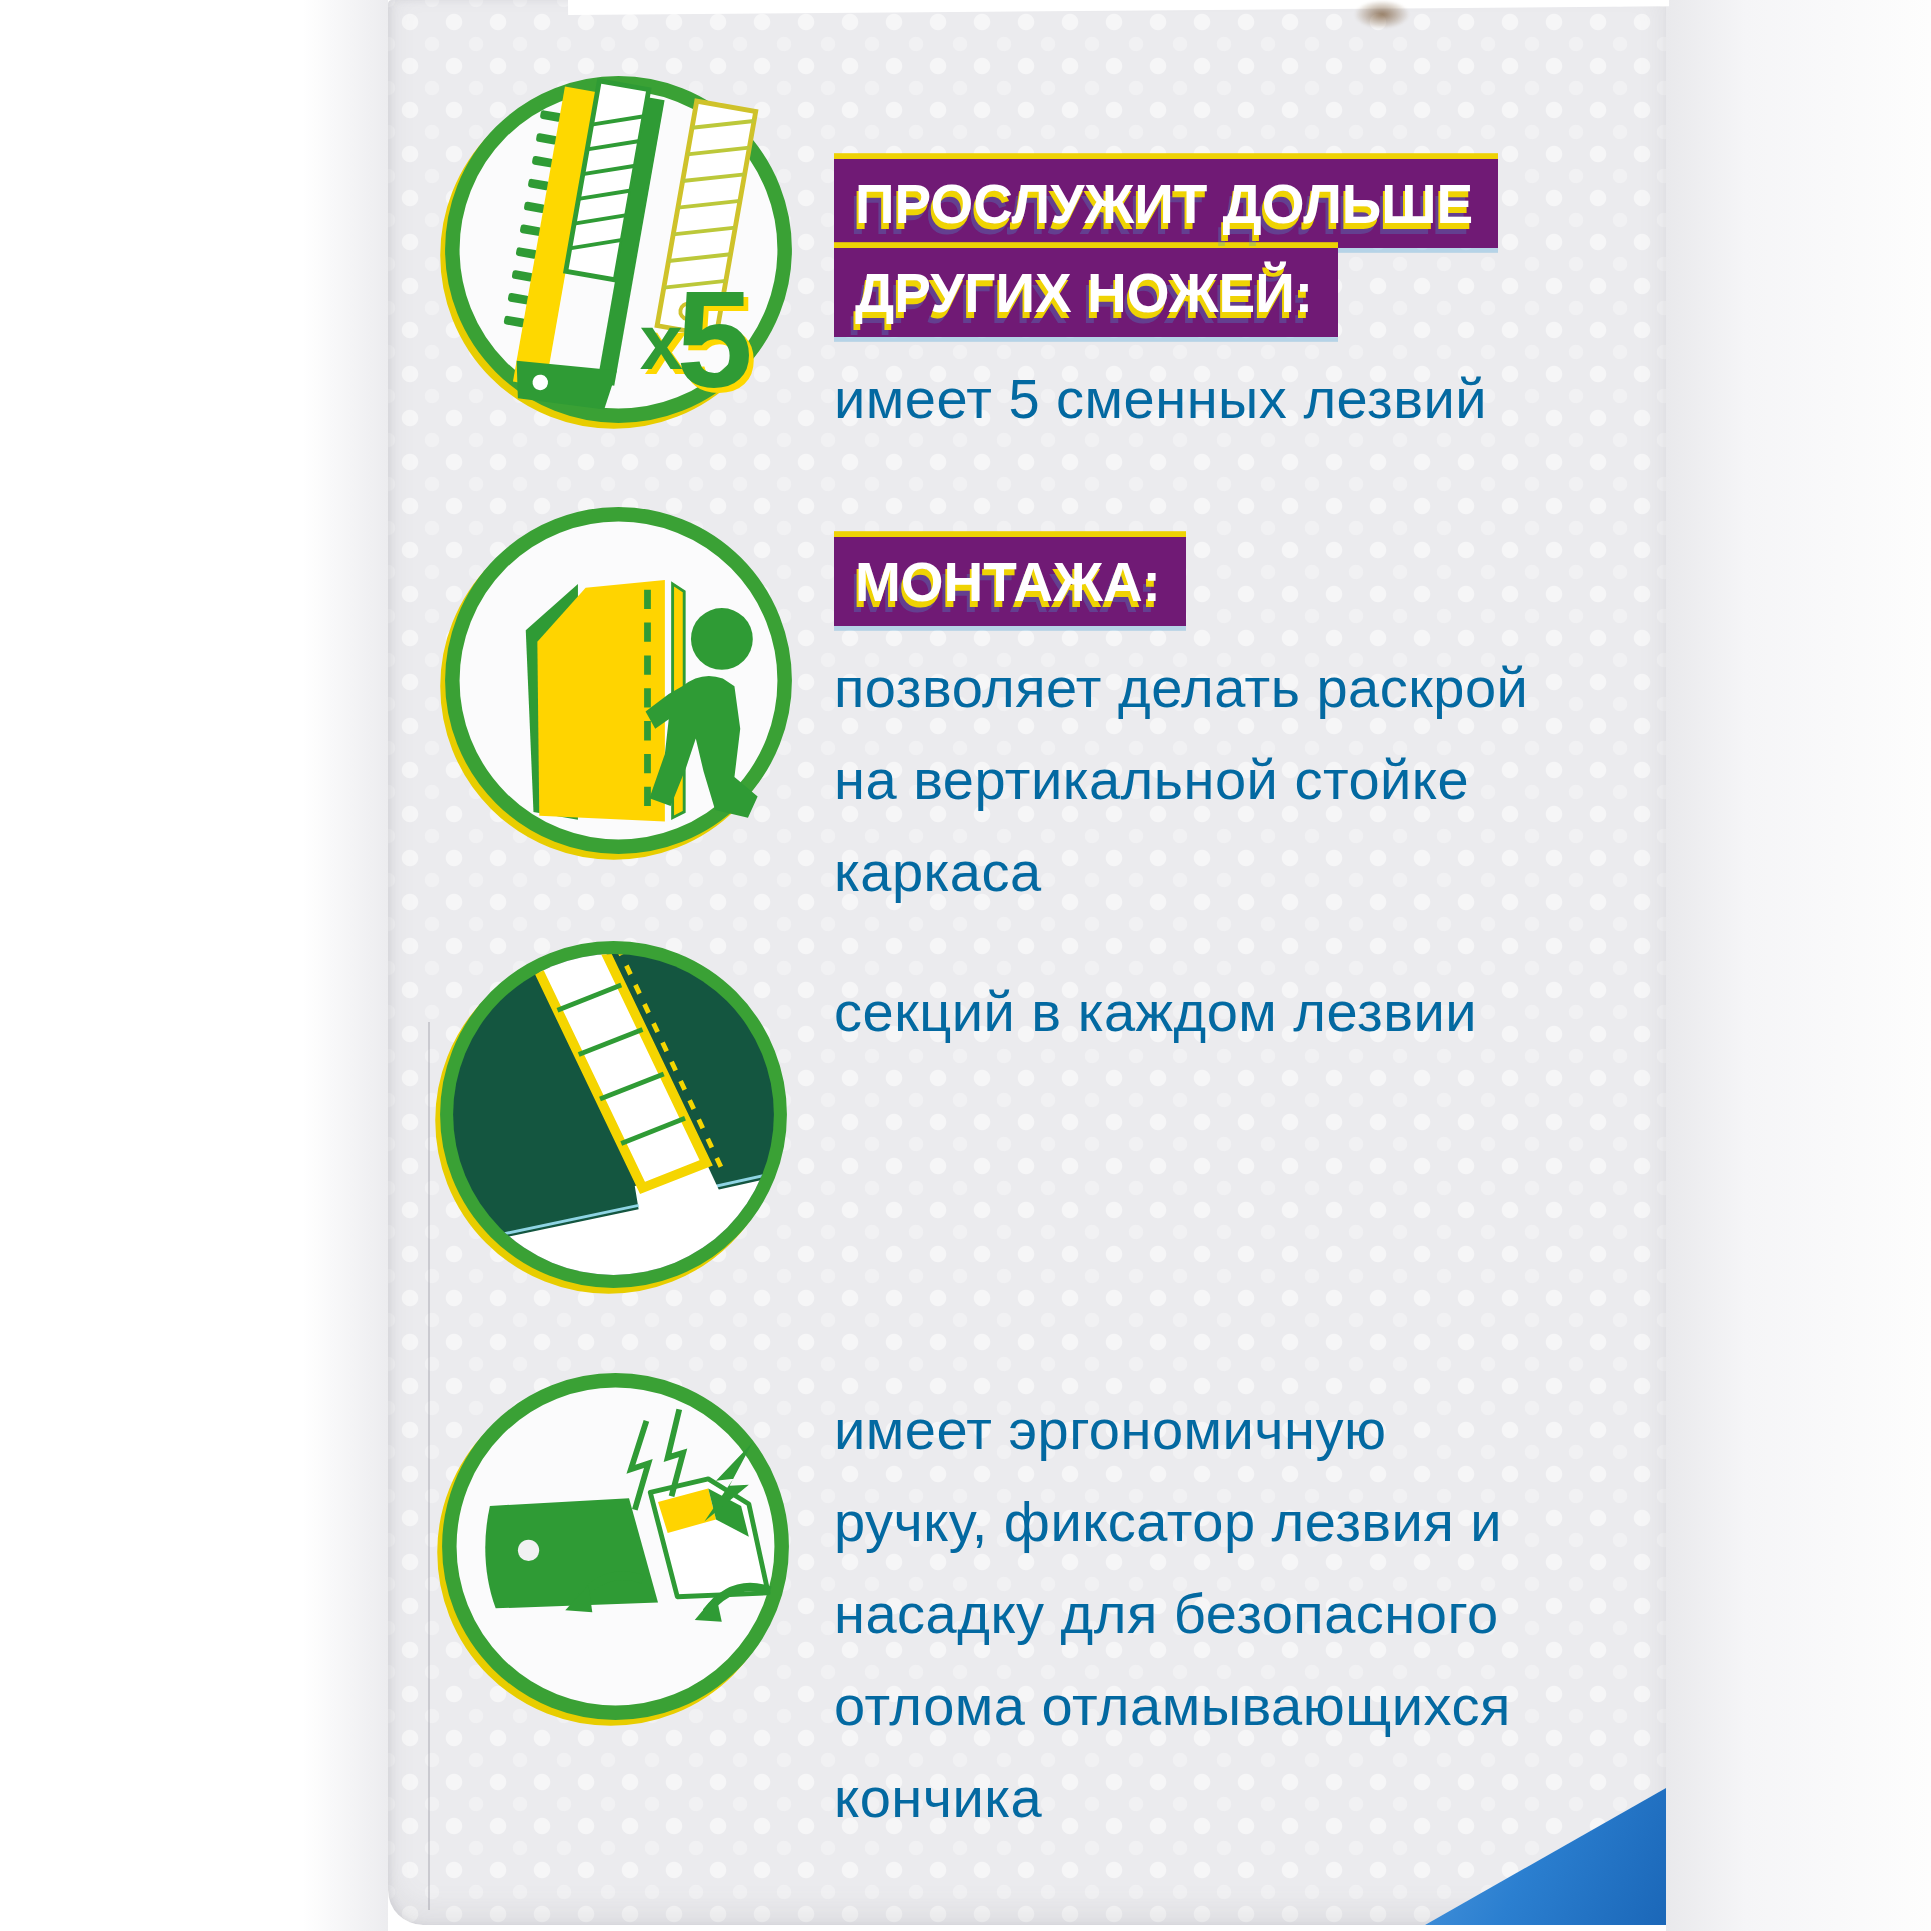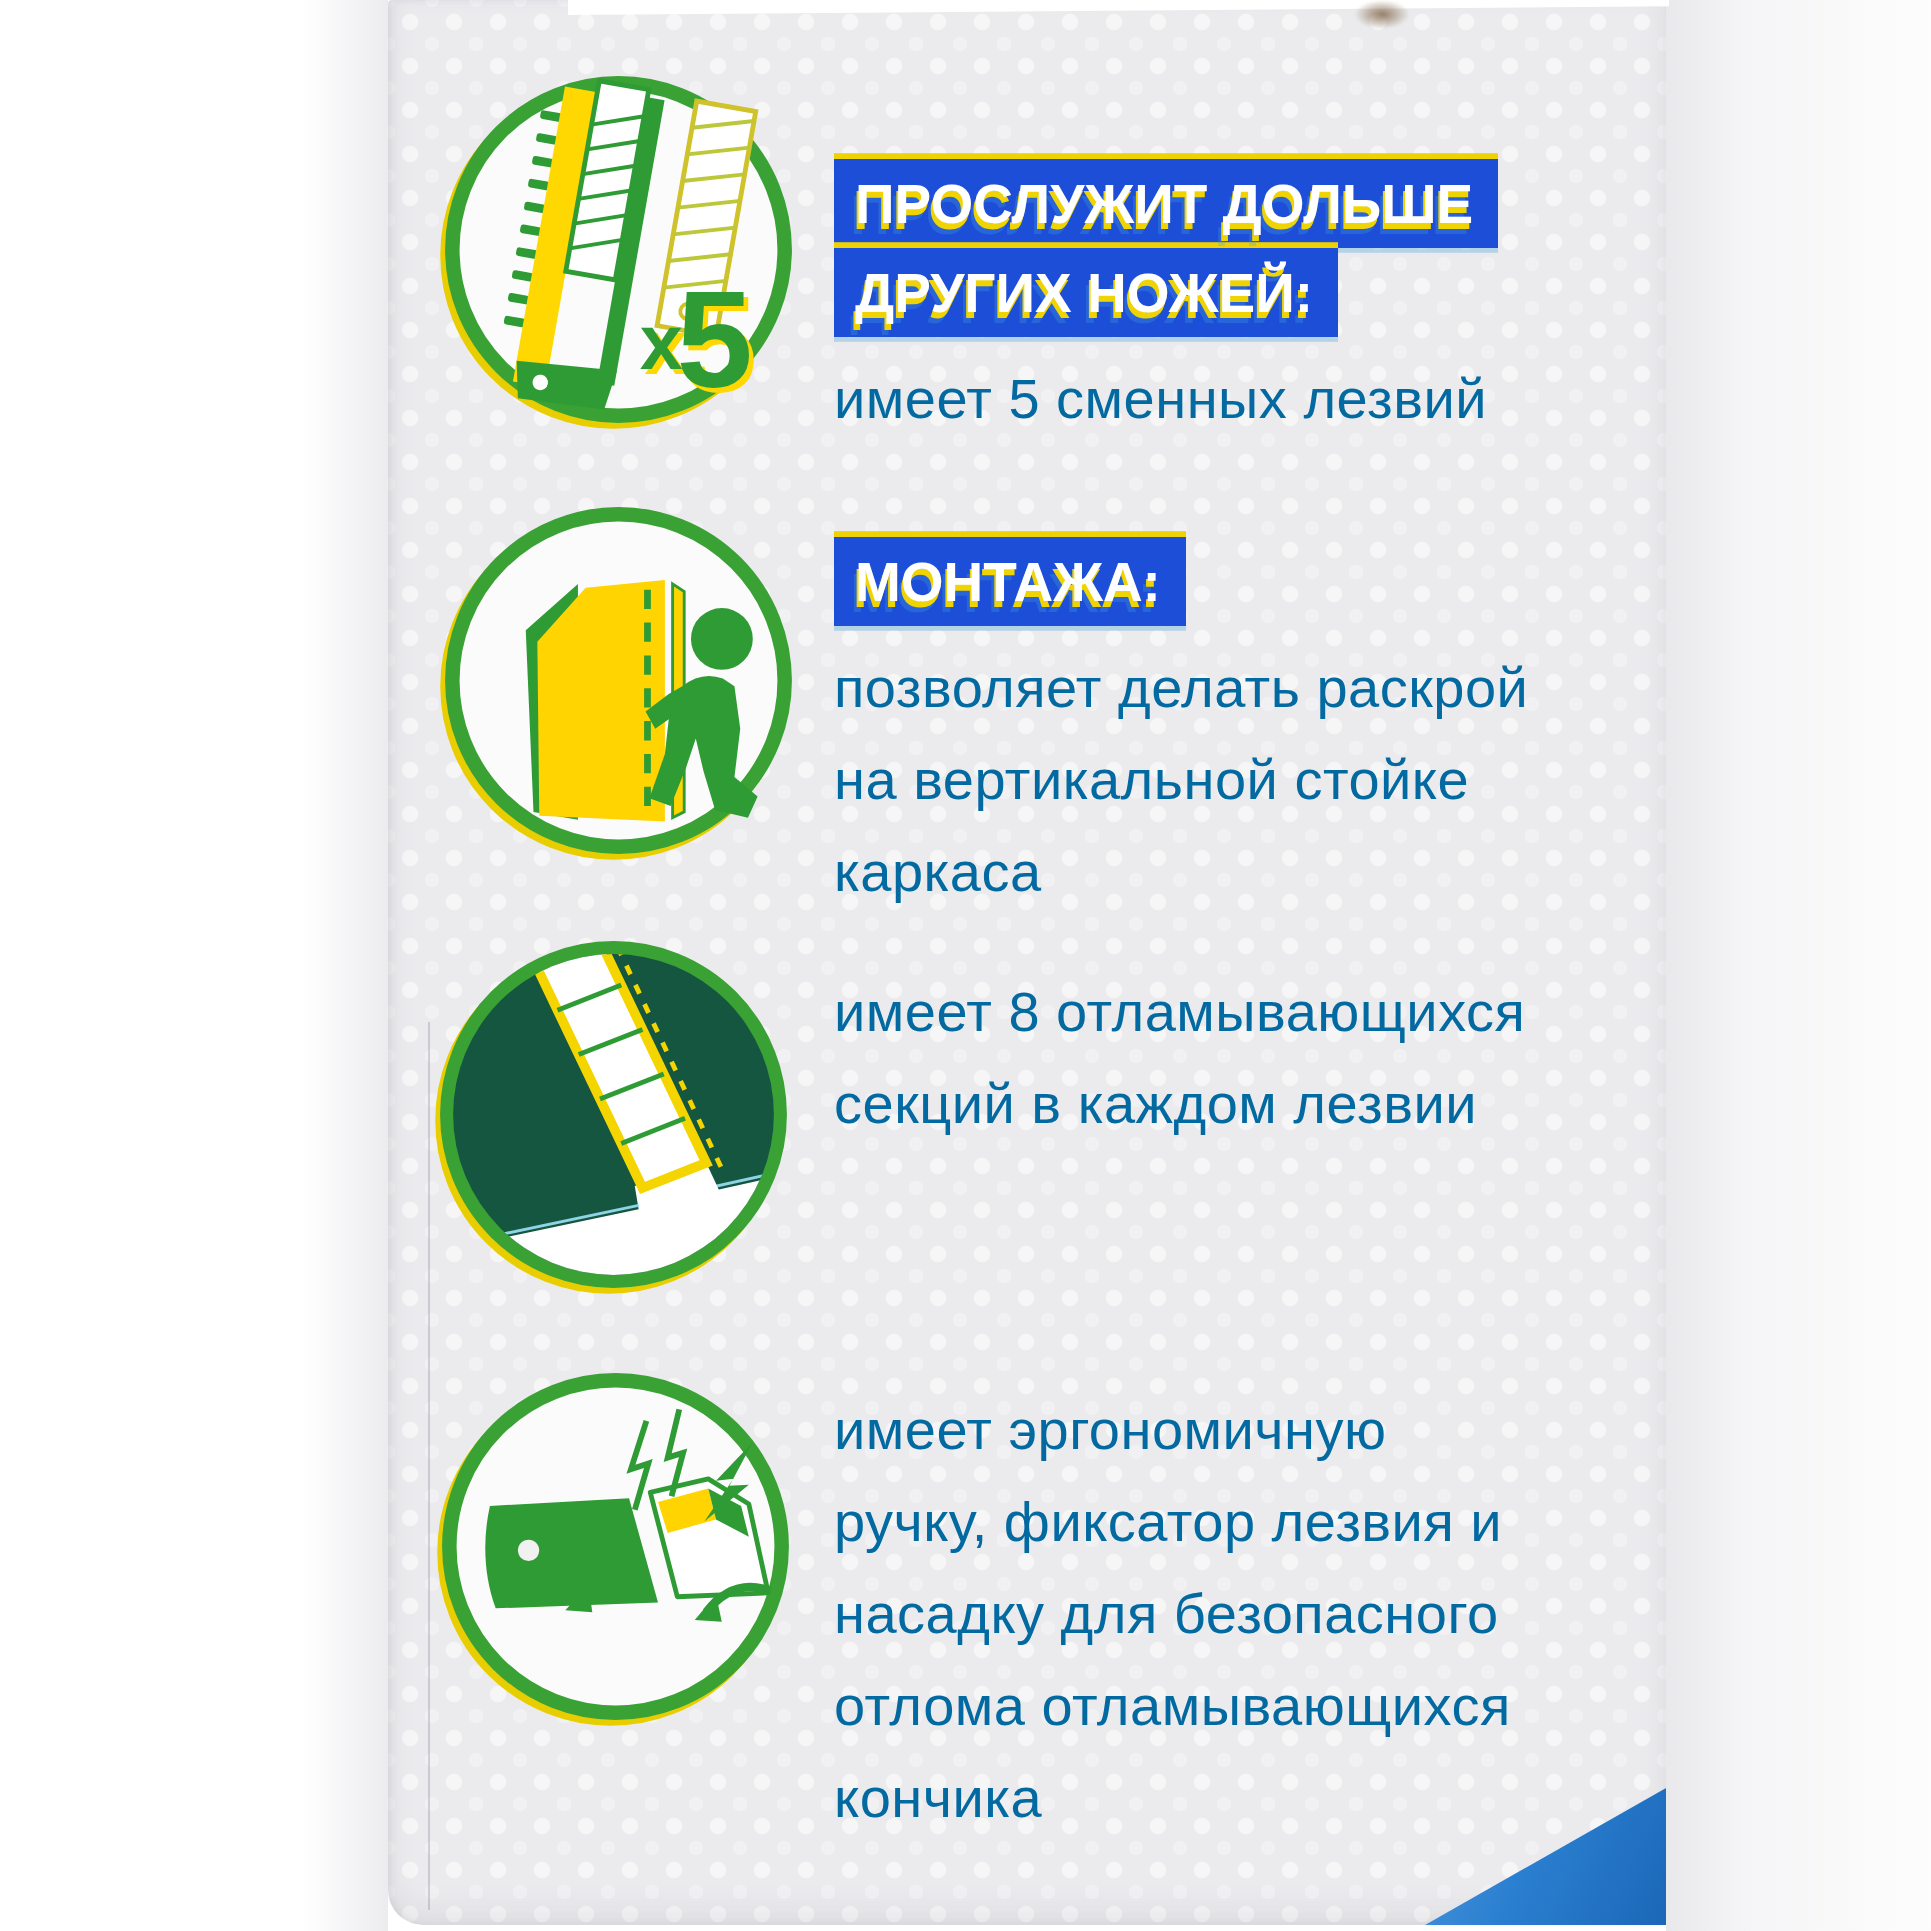--- a/index.html
+++ b/index.html
@@ -32,21 +32,21 @@
   .blue-corner{position:absolute;left:1425px;top:1788px;width:241px;height:137px;
     clip-path:polygon(0 100%,100% 0,100% 100%);
     background:linear-gradient(115deg,#4a96dd 0,#2b7fd0 45%,#1b67b8 100%);}
   .blue-corner-edge{position:absolute;left:1425px;top:1788px;width:241px;height:137px;
     clip-path:polygon(0 100%,100% 0,100% 6%,2% 100%);background:rgba(255,255,255,.55);}
 
   
   .badge{position:absolute;width:371px;height:371px;}
   .badge svg{display:block;width:371px;height:371px;}
   .textcol{position:absolute;width:850px;}
-  .hl{display:table;white-space:nowrap;color:#ffffff;background:#1d4ed8;
+  .hl{display:table;white-space:nowrap;color:#ffffff;background:#701a75;
       font-size:55px;font-weight:800;letter-spacing:0;line-height:68px;
       padding:10.6px 25px 10.6px 21px;
       text-shadow:-1.9px 5.8px 0 #efd303,-4.8px 10.6px 0 rgba(70,160,215,.28);
       box-shadow:0 -5.8px 0 #eed204,0 4.8px 0 rgba(100,175,220,.40);}
   .bodytext{margin-top:15.4px;}
   .bl{display:block;white-space:nowrap;color:#0369a1;font-size:56px;font-weight:300;
       line-height:92px;letter-spacing:0.5px;}
 </style>
 </head>
 <body>
@@ -171,21 +171,20 @@
           <line x1="134" y1="84" x2="200" y2="58" stroke="#2f9b35" stroke-width="5"></line>
           <line x1="156" y1="130" x2="222" y2="104" stroke="#2f9b35" stroke-width="5"></line>
           <line x1="178" y1="176" x2="244" y2="150" stroke="#2f9b35" stroke-width="5"></line>
           <line x1="200" y1="222" x2="266" y2="196" stroke="#2f9b35" stroke-width="5"></line>
           <line x1="196" y1="18" x2="304" y2="248" stroke="#f5d500" stroke-width="5" stroke-dasharray="10 12"></line>
         </g>
       </svg>
     </div>
     <div class="textcol" style="left:834px;top:951px">
       <div class="bodytext">
-        <span class="bl">имеет 8 отламывающихся</span>
         <span class="bl">секций в каждом лезвии</span>
       </div>
     </div>
   </section>
 
   <section>
     <div class="badge" style="left:430px;top:1361px">
       <svg viewBox="0 0 384 384">
         <circle cx="187" cy="198" r="172" fill="none" stroke="#e8cd00" stroke-width="15"></circle>
         <circle cx="192" cy="192" r="172" fill="#fbfbfc" stroke="#3aa135" stroke-width="15"></circle>

